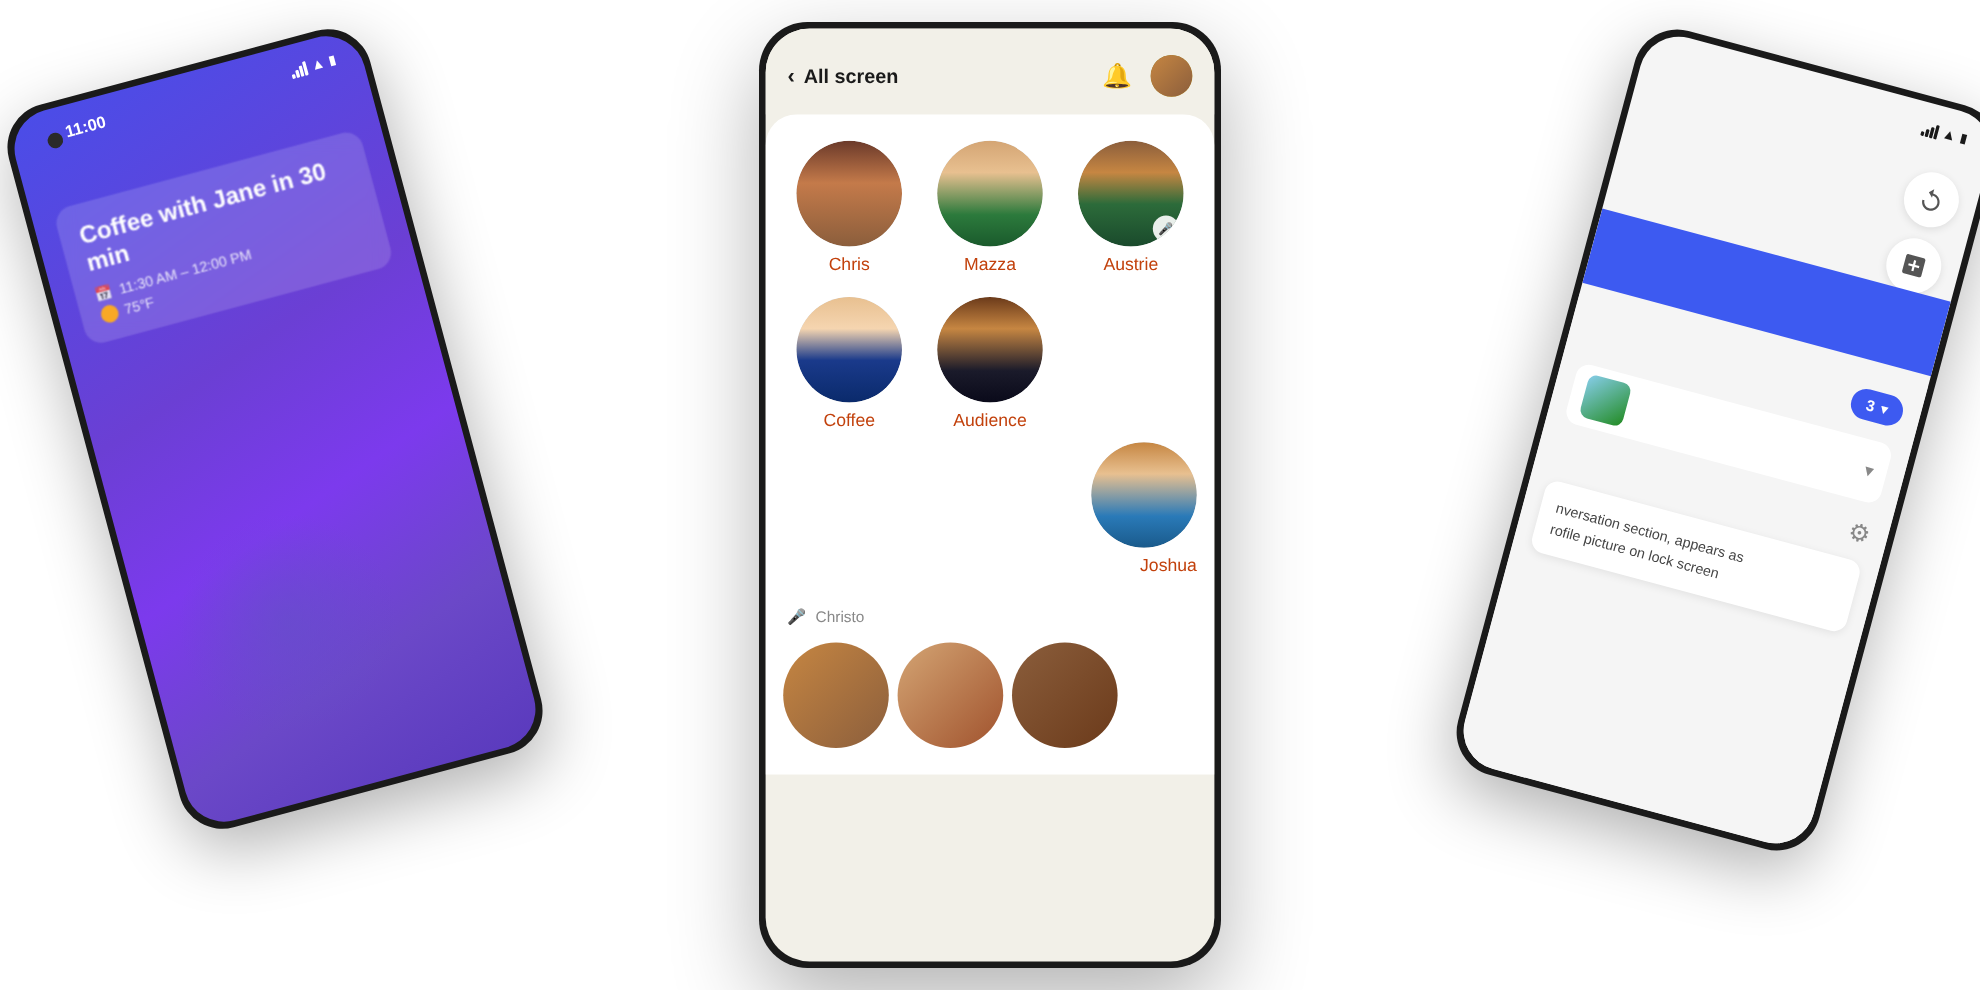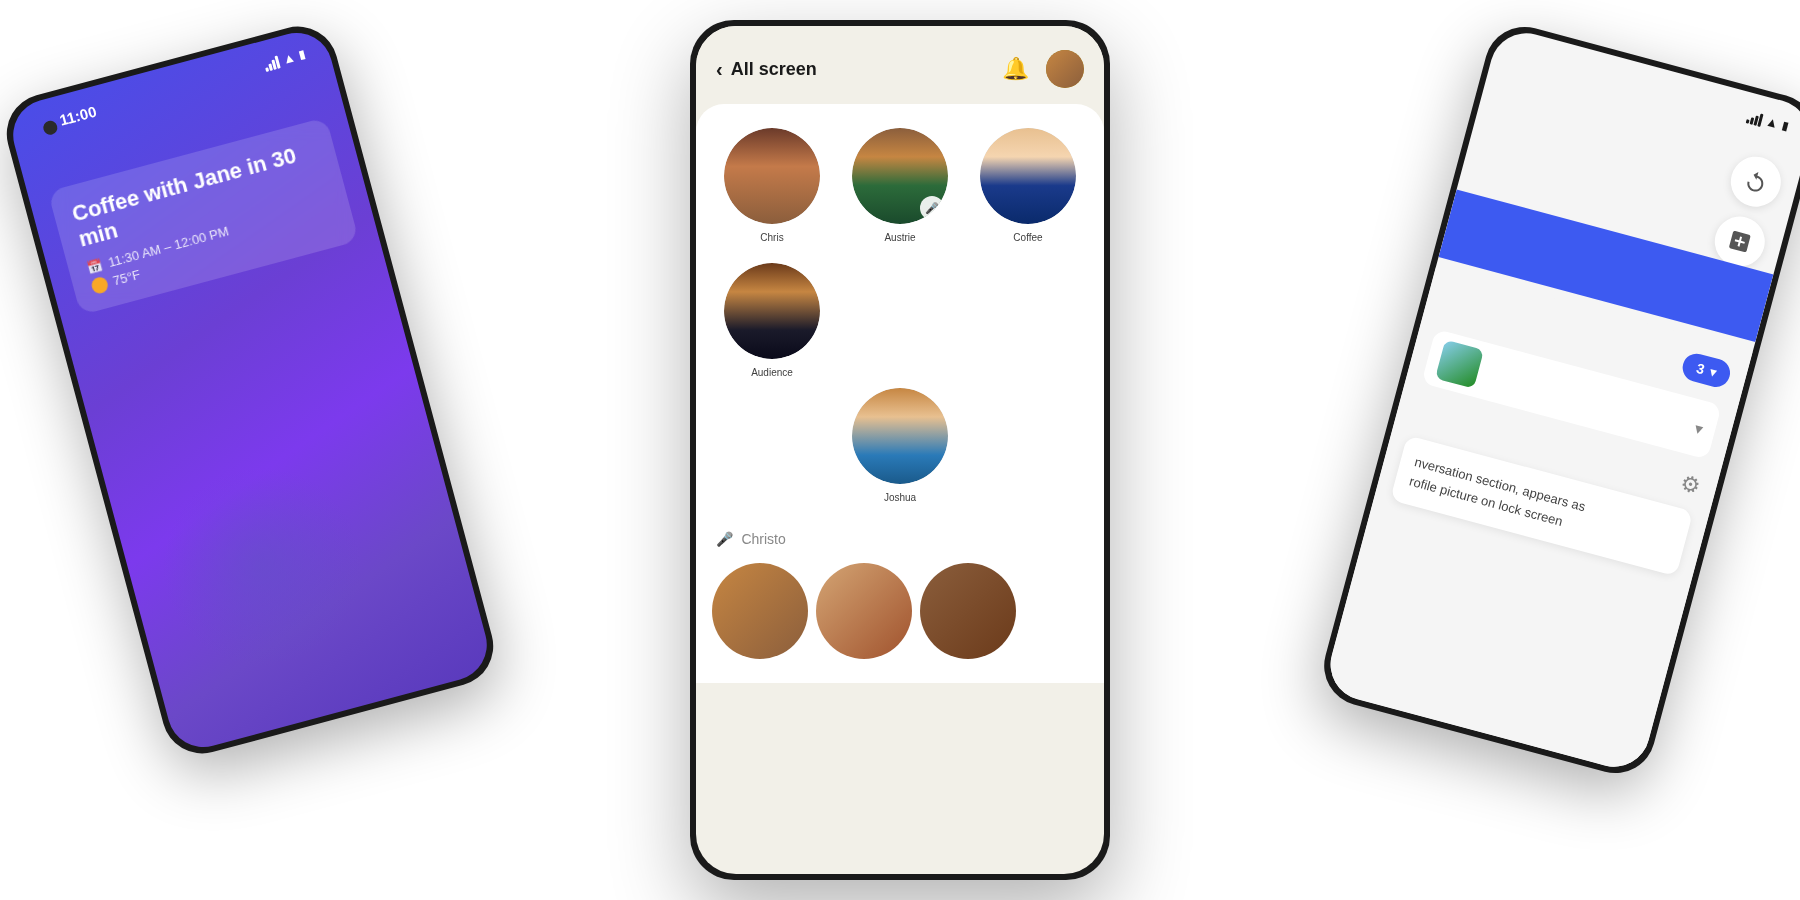--- a/index.html
+++ b/index.html
@@ -242,22 +242,22 @@
     .contact-avatar {
       width: 96px;
       height: 96px;
       border-radius: 50%;
       position: relative;
       overflow: hidden;
       background: #ddd;
     }
 
     .contact-name {
-      font-size: 10px;
-      color: #404040;
+      font-size: 16px;
+      color: #c2410c;
       font-weight: 400;
     }
 
     .mute-badge {
       position: absolute;
       bottom: 4px;
       right: 4px;
       width: 24px;
       height: 24px;
       background: white;
@@ -504,20 +504,26 @@
         <div class="contacts-area">
           <div class="contacts-grid">
 
             <div class="contact-item">
               <div class="contact-avatar">
                 <div class="avatar-inner av-chris" style="width:96px;height:96px;border-radius:50%;"></div>
               </div>
               <span class="contact-name">Chris</span>
             </div>
 
+            <div class="contact-item">
+              <div class="contact-avatar">
+                <div class="avatar-inner av-mazza" style="width:96px;height:96px;border-radius:50%;"></div>
+              </div>
+              <span class="contact-name">Mazza</span>
+            </div>
 
             <div class="contact-item">
               <div class="contact-avatar">
                 <div class="avatar-inner av-christo" style="width:96px;height:96px;border-radius:50%;"></div>
                 <div class="mute-badge" style="position:absolute;bottom:4px;right:4px;width:24px;height:24px;background:rgba(255,255,255,0.9);border-radius:50%;display:flex;align-items:center;justify-content:center;font-size:11px;">🎤</div>
               </div>
               <span class="contact-name">Austrie</span>
             </div>
 
 
@@ -530,21 +536,21 @@
 
             <div class="contact-item">
               <div class="contact-avatar">
                 <div class="avatar-inner av-austrie" style="width:96px;height:96px;border-radius:50%;"></div>
               </div>
               <span class="contact-name">Audience</span>
             </div>
 
           </div>
 
-          <div style="display:flex;flex-direction:column;align-items:center;gap:8px;margin-bottom:16px;">
+          <div style="display:flex;flex-direction:column;align-items:flex-end;gap:8px;margin-bottom:16px;">
             <div class="contact-avatar">
               <div class="avatar-inner av-joshua" style="width:96px;height:96px;border-radius:50%;"></div>
             </div>
             <span class="contact-name">Joshua</span>
           </div>
 
           <div class="audience-label">
             <span style="font-size:14px;color:#aaa;">🎤</span>
             <span>Christo</span>
           </div>

